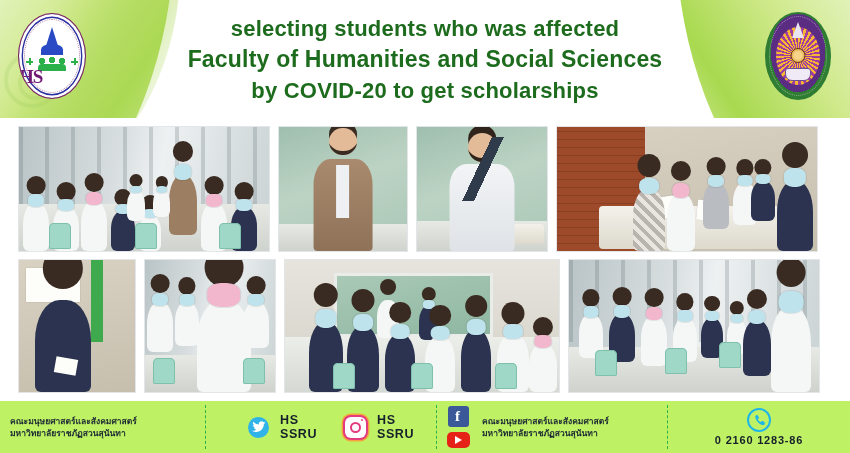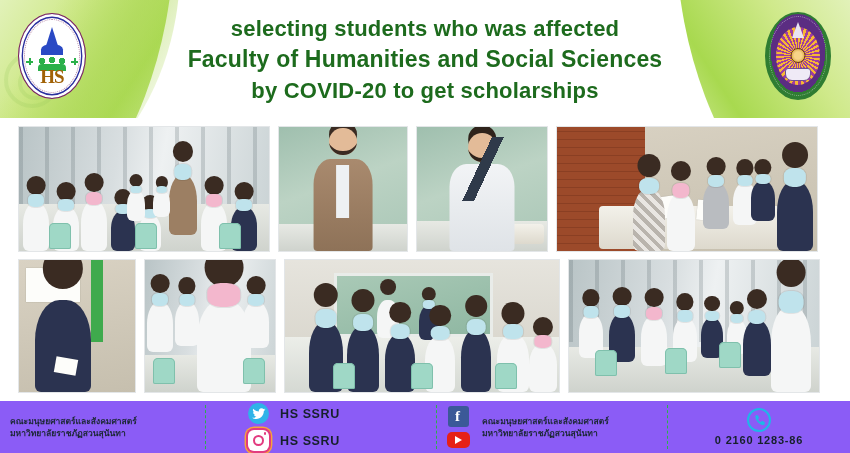--- a/index.html
+++ b/index.html
@@ -94,23 +94,22 @@
       radial-gradient(circle 3.2px at 5px 4px,#2bb04a 98%,transparent 100%),
       radial-gradient(circle 3.2px at 15px 3px,#2bb04a 98%,transparent 100%),
       radial-gradient(circle 3.2px at 25px 4px,#2bb04a 98%,transparent 100%);
   }
   .logo-hs .people::after {
     content:""; position:absolute; left:1px; top:7px; width:28px; height:7px;
     background:#2bb04a; border-radius:4px 4px 0 0;
   }
   .logo-hs .hs-text {
     position:absolute; left:0; right:0; top:53px;
-    text-align:center;
     font:bold 19px/1 "Liberation Serif",serif;
-    color:#a16207;
+    color:#701a75;
     letter-spacing:-1px;
   }
   .logo-hs .crossL, .logo-hs .crossR {
     position:absolute; top:44px; width:7px; height:7px;
     background:
       linear-gradient(#2bb04a,#2bb04a) center/7px 2px no-repeat,
       linear-gradient(#2bb04a,#2bb04a) center/2px 7px no-repeat;
   }
   .logo-hs .crossL { left:7px; }
   .logo-hs .crossR { right:7px; }
@@ -249,36 +248,36 @@
   .man-shirt::before { content:""; position:absolute; left:50%; transform:translateX(-50%);
               top:-36%; width:44%; padding-top:44%; border-radius:50%;
               background:#e3bb98; box-shadow:inset 0 -6px 0 -2px #2f231b, 0 -8px 0 0 #2f231b; }
   .sling { position:absolute; left:34%; top:8%; width:34%; height:52%;
            background:linear-gradient(115deg,transparent 42%,#2f3a4a 42% 58%,transparent 58%); }
 
   
   .footer {
     position:relative;
     width:850px; height:52px;
-    background:#8b5cf6;
+    background:#bef264;
     display:flex; align-items:center;
   }
   .f-col { position:relative; height:100%; display:flex; align-items:center; }
   .f-col.c1 { width:205px; padding-left:10px; }
   .f-col.c2 { width:230px; padding-left:42px; }
   .f-col.c3 { width:230px; padding-left:10px; }
   .f-col.c4 { flex:1; justify-content:center; }
   .vsep {
     width:0; height:44px; align-self:center;
     border-left:1.6px dashed #2bb04a;
   }
   .thai-lines { font-size:8.5px; line-height:12.5px; color:#1b2733; font-weight:bold;
                 font-family:"DejaVu Sans",sans-serif; }
   .thai-lines .url { letter-spacing:.2px; }
-  .social-stack { display:flex; flex-direction:column; gap:6px; }
+  .social-stack { display:flex; flex-direction:row; gap:6px; }
   .social-row { display:flex; align-items:center; gap:11px; }
   .social-label { font-size:12.5px; font-weight:bold; color:#16202b; letter-spacing:.6px; }
   .ic { width:21px; height:21px; flex:0 0 auto; }
   .ic-tw { border-radius:50%; background:#2fb3e8; position:relative; }
   .ic-tw svg { position:absolute; left:3.5px; top:4.5px; }
   .ic-ig { border-radius:6px; background:#ffffff; position:relative;
            box-shadow:0 0 0 2px #e23b7f, 0 0 0 3.4px #f7a33c; }
   .ic-ig .lens { position:absolute; left:5px; top:5px; width:11px; height:11px;
                  border-radius:50%; border:2px solid #e23b7f; }
   .ic-ig .dot { position:absolute; right:2.6px; top:2.4px; width:2.6px; height:2.6px;

